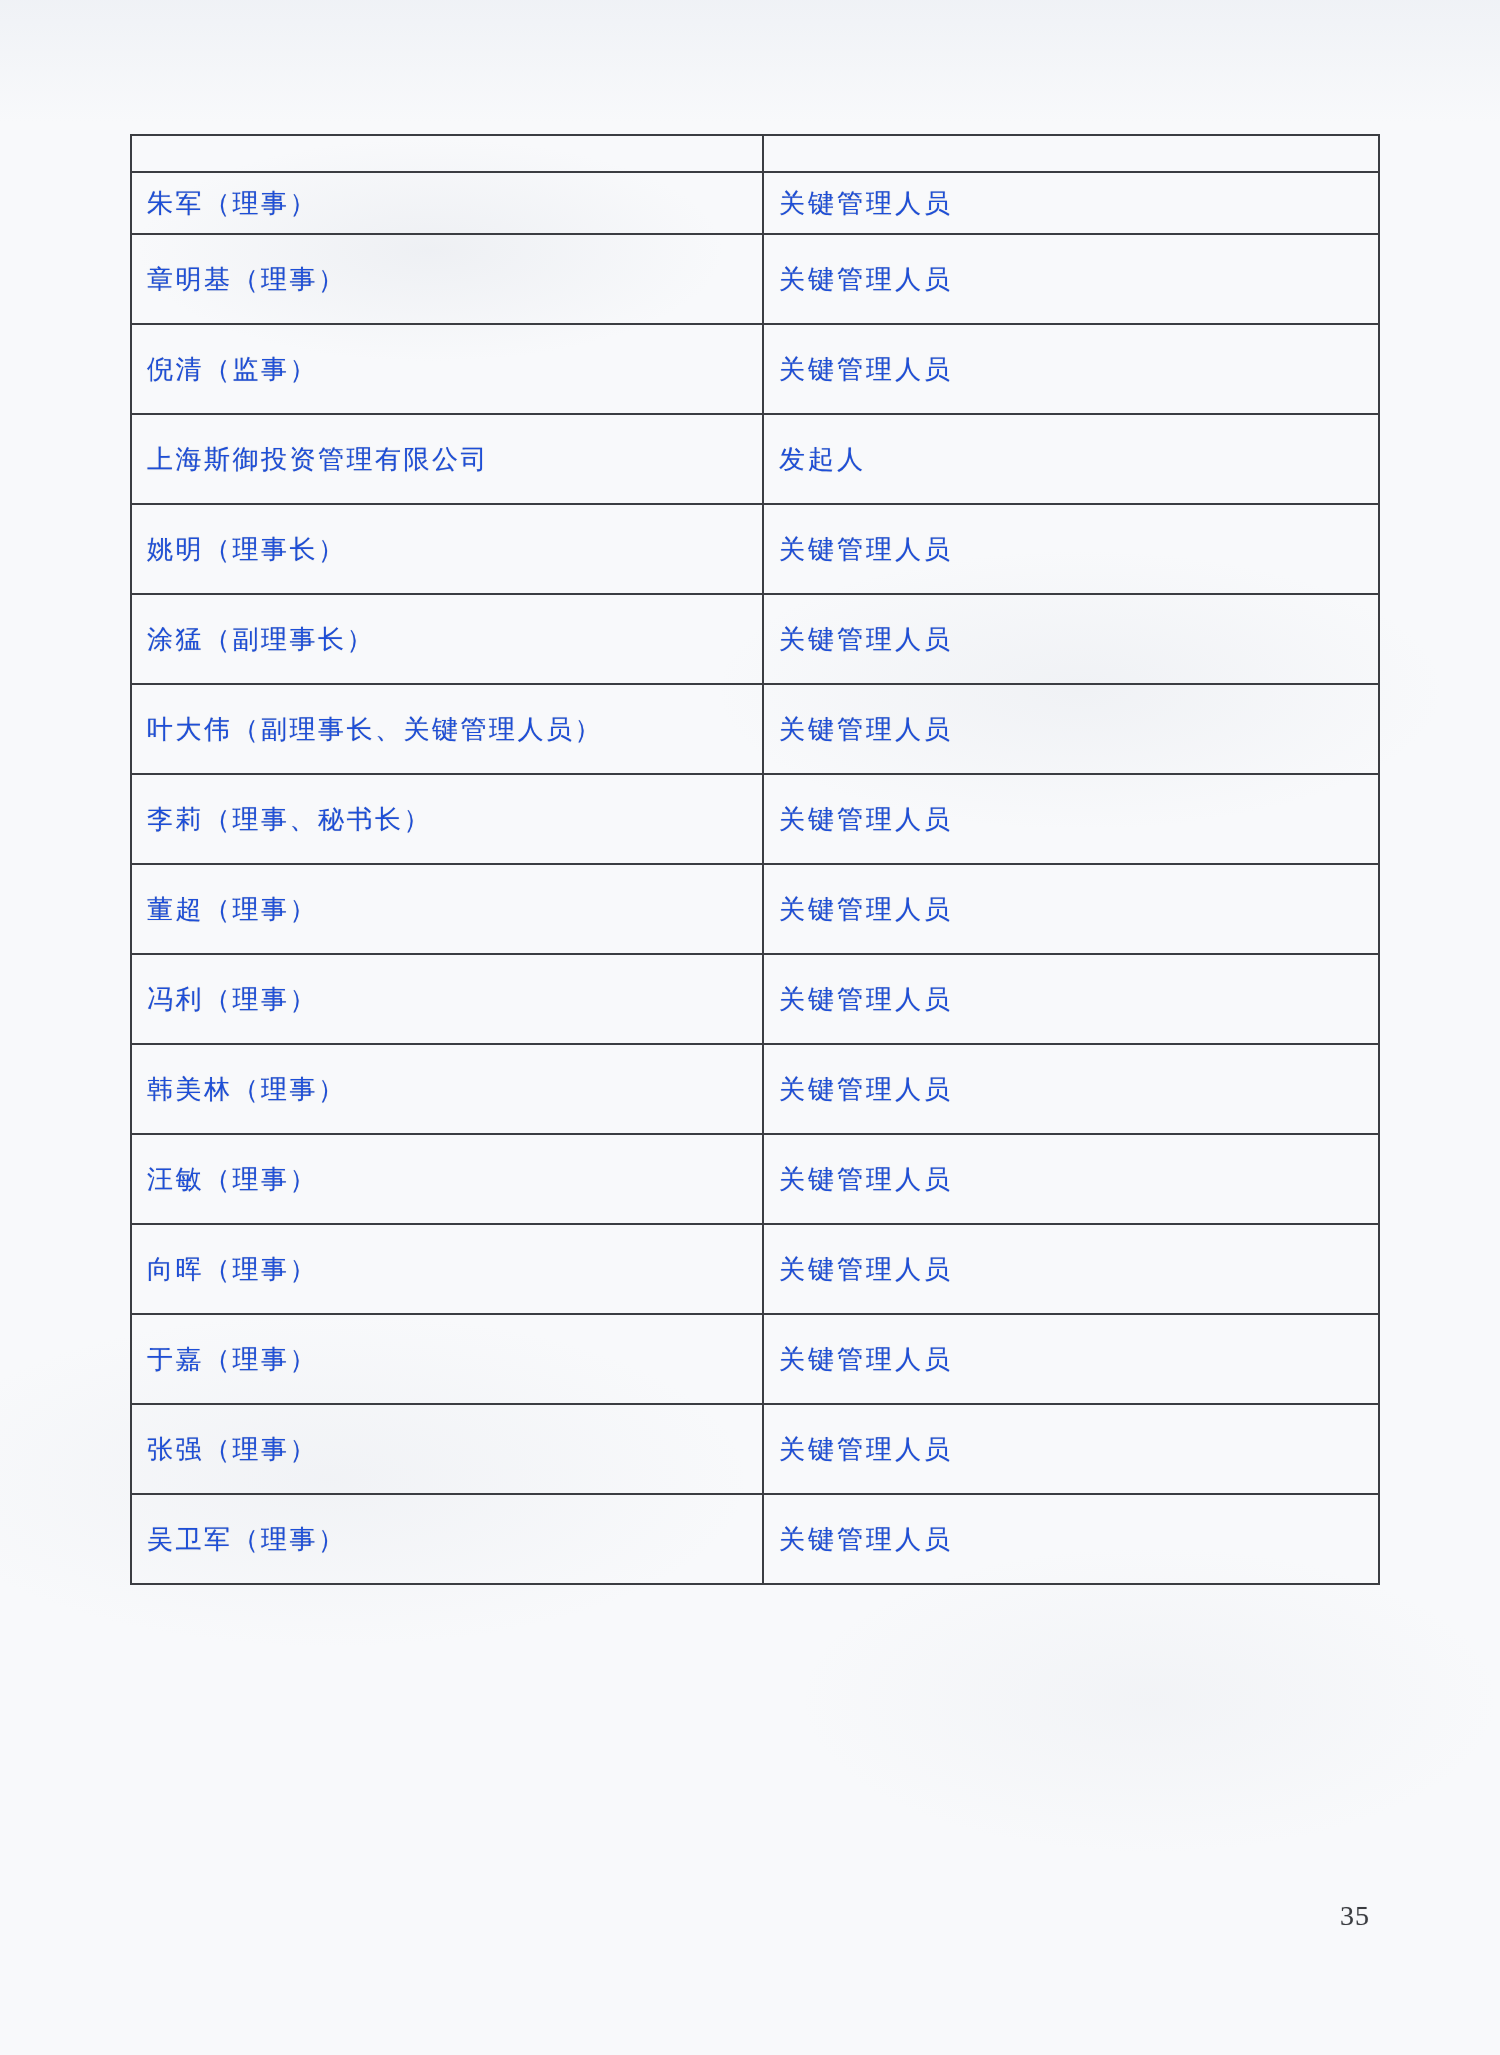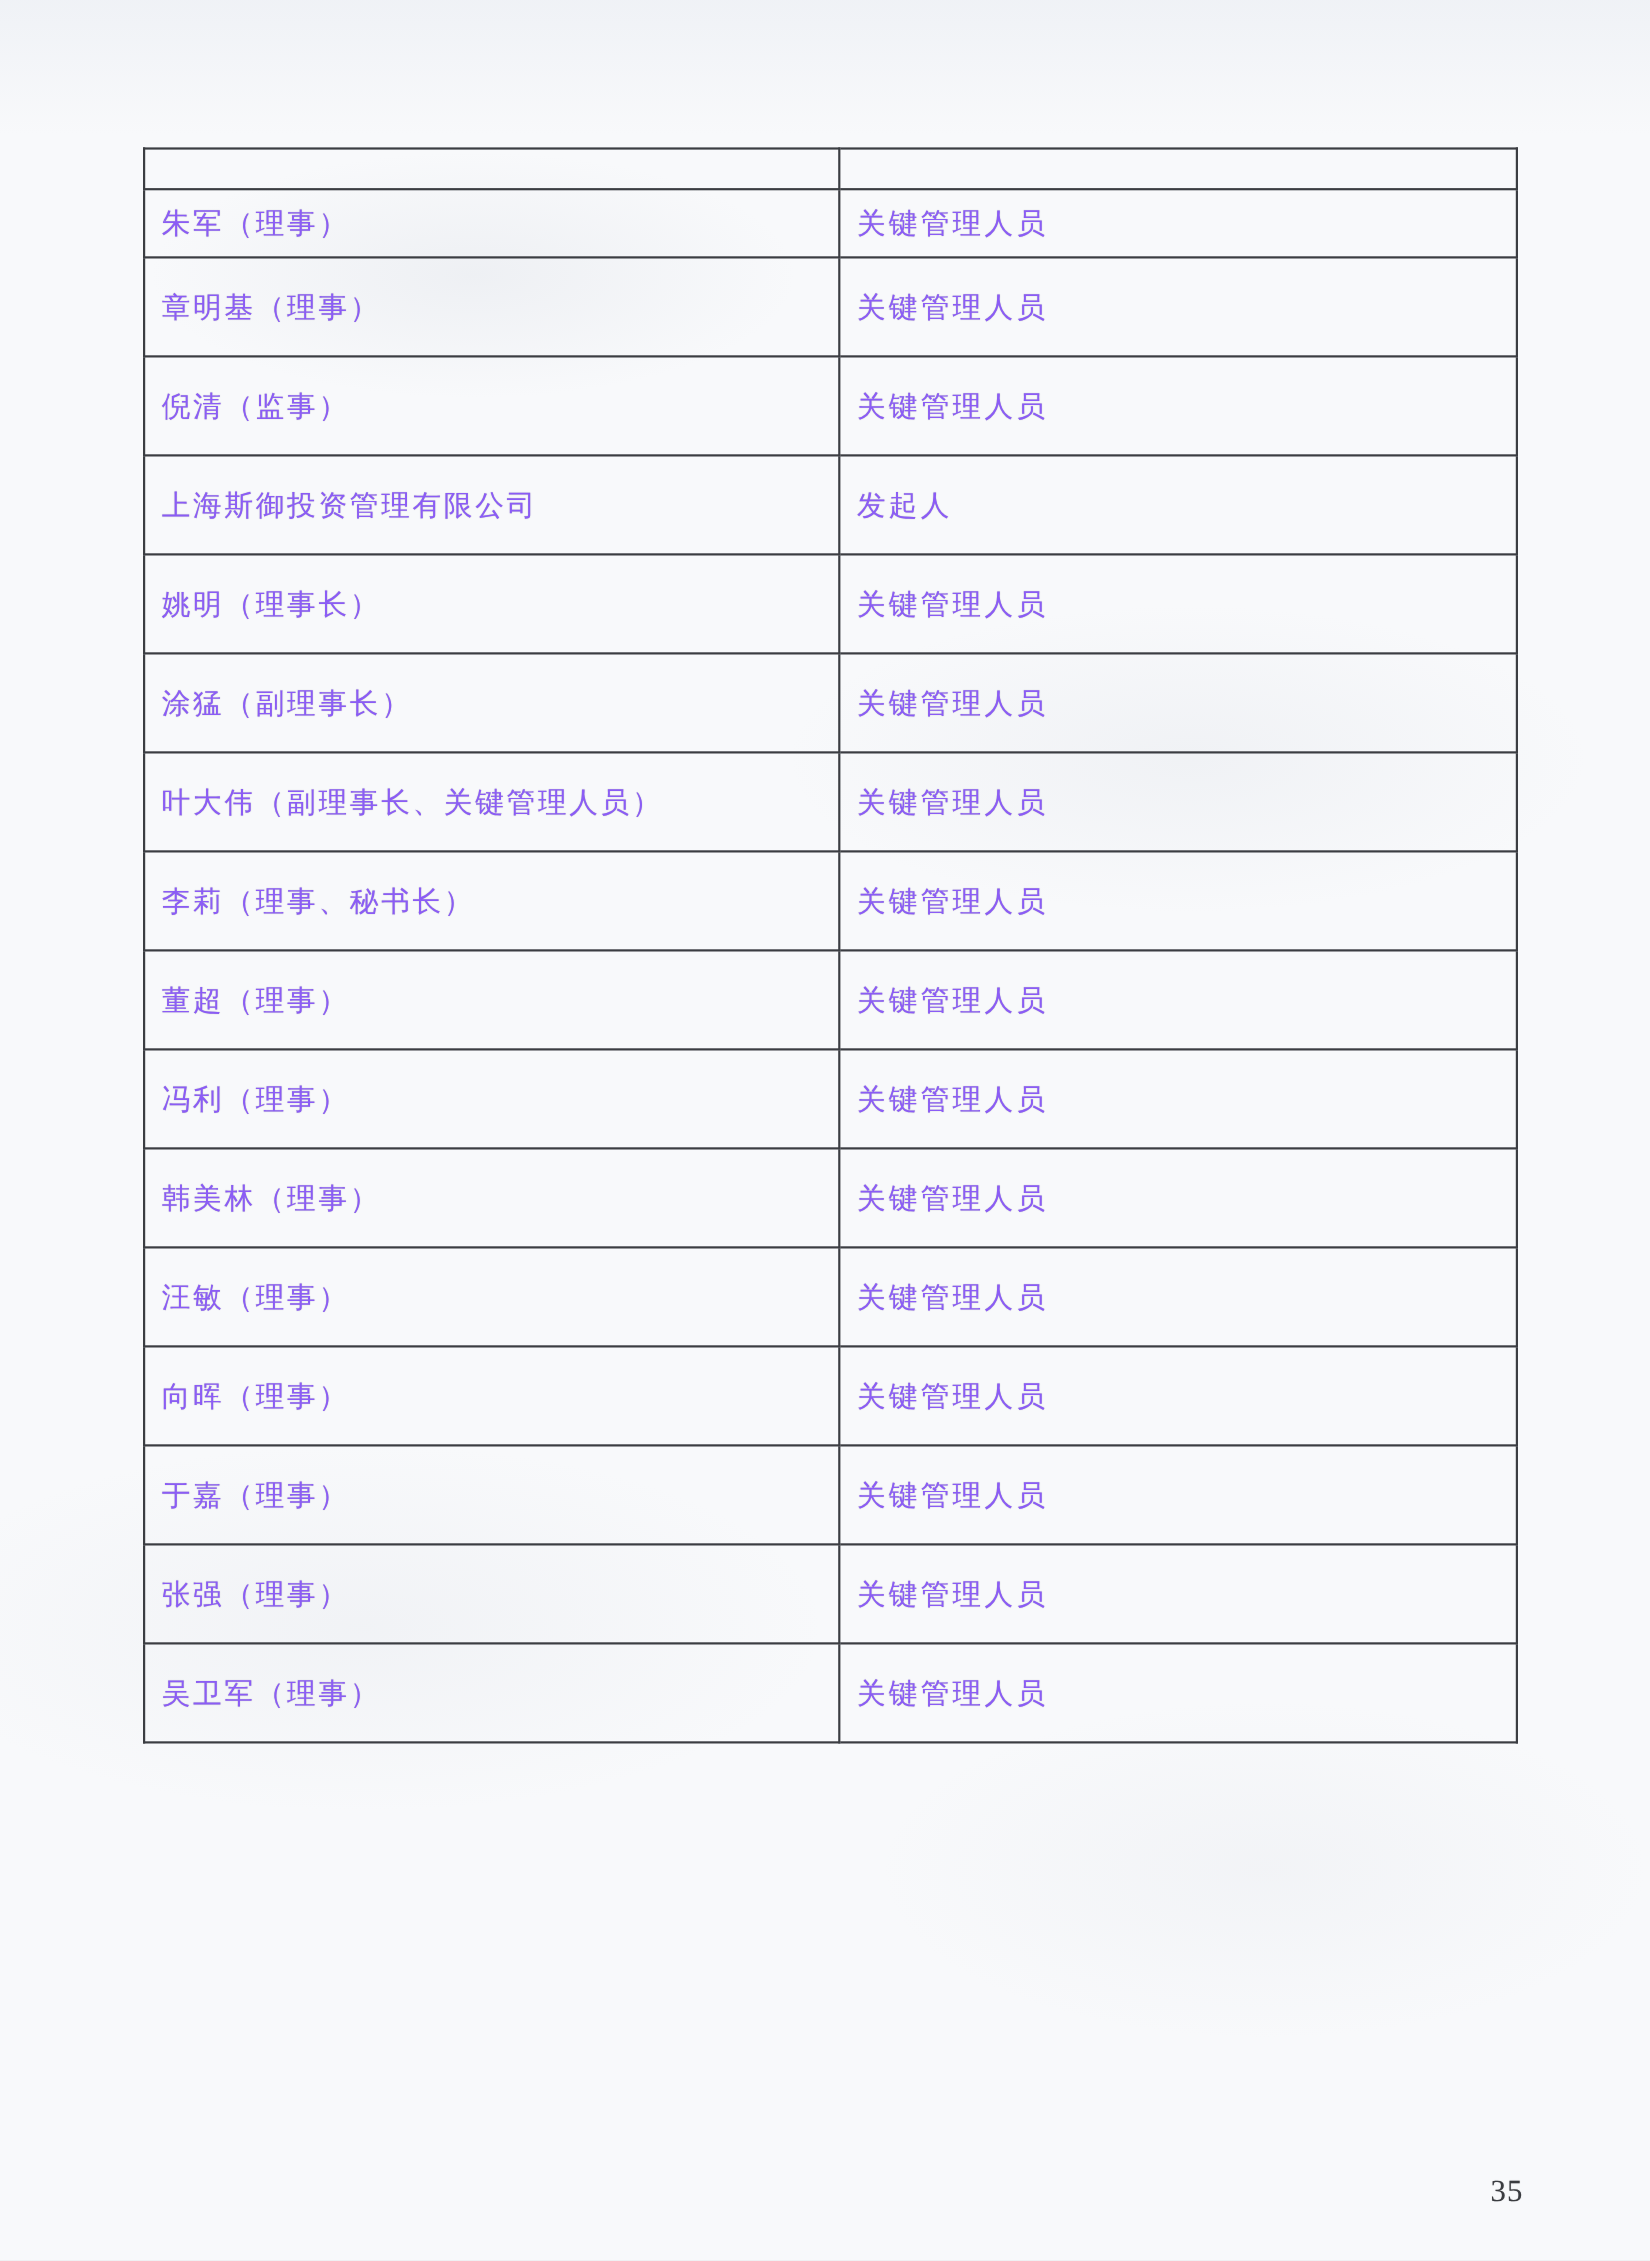--- a/index.html
+++ b/index.html
@@ -37,34 +37,33 @@
     table-layout: fixed;
   }
   .doc-table col.c-name { width: 632px; }
   .doc-table col.c-role { width: 616px; }
   .doc-table td {
     border: 2px solid #3b3d42;
     vertical-align: middle;
     font-size: 26px;
     letter-spacing: 2.5px;
     padding: 0 10px 0 15px;
-    color: #8b5cf6;
+    color: #1d4ed8;
     text-shadow: 0 0 1px rgba(46,48,53,0.35);
     box-sizing: content-box;
     height: 88px;
   }
   .doc-table tr.header-row td { height: 35px; }
   .doc-table tbody tr:nth-child(2) td { height: 60px; }
   .doc-table td.role-cell { letter-spacing: 3px; font-family: Liberation Serif, serif; }
   .page-number {
     position: absolute;
     left: 1340px;
-    top: 1977px;
+    top: 1900px;
     width: 60px;
-    text-align: center;
     font-size: 28px;
     letter-spacing: 1px;
     color: #3a3c40;
     text-shadow: 0 0 1px rgba(46,48,53,0.3);
   }
 </style>
 </head>
 <body>
 
 <div class="page">

